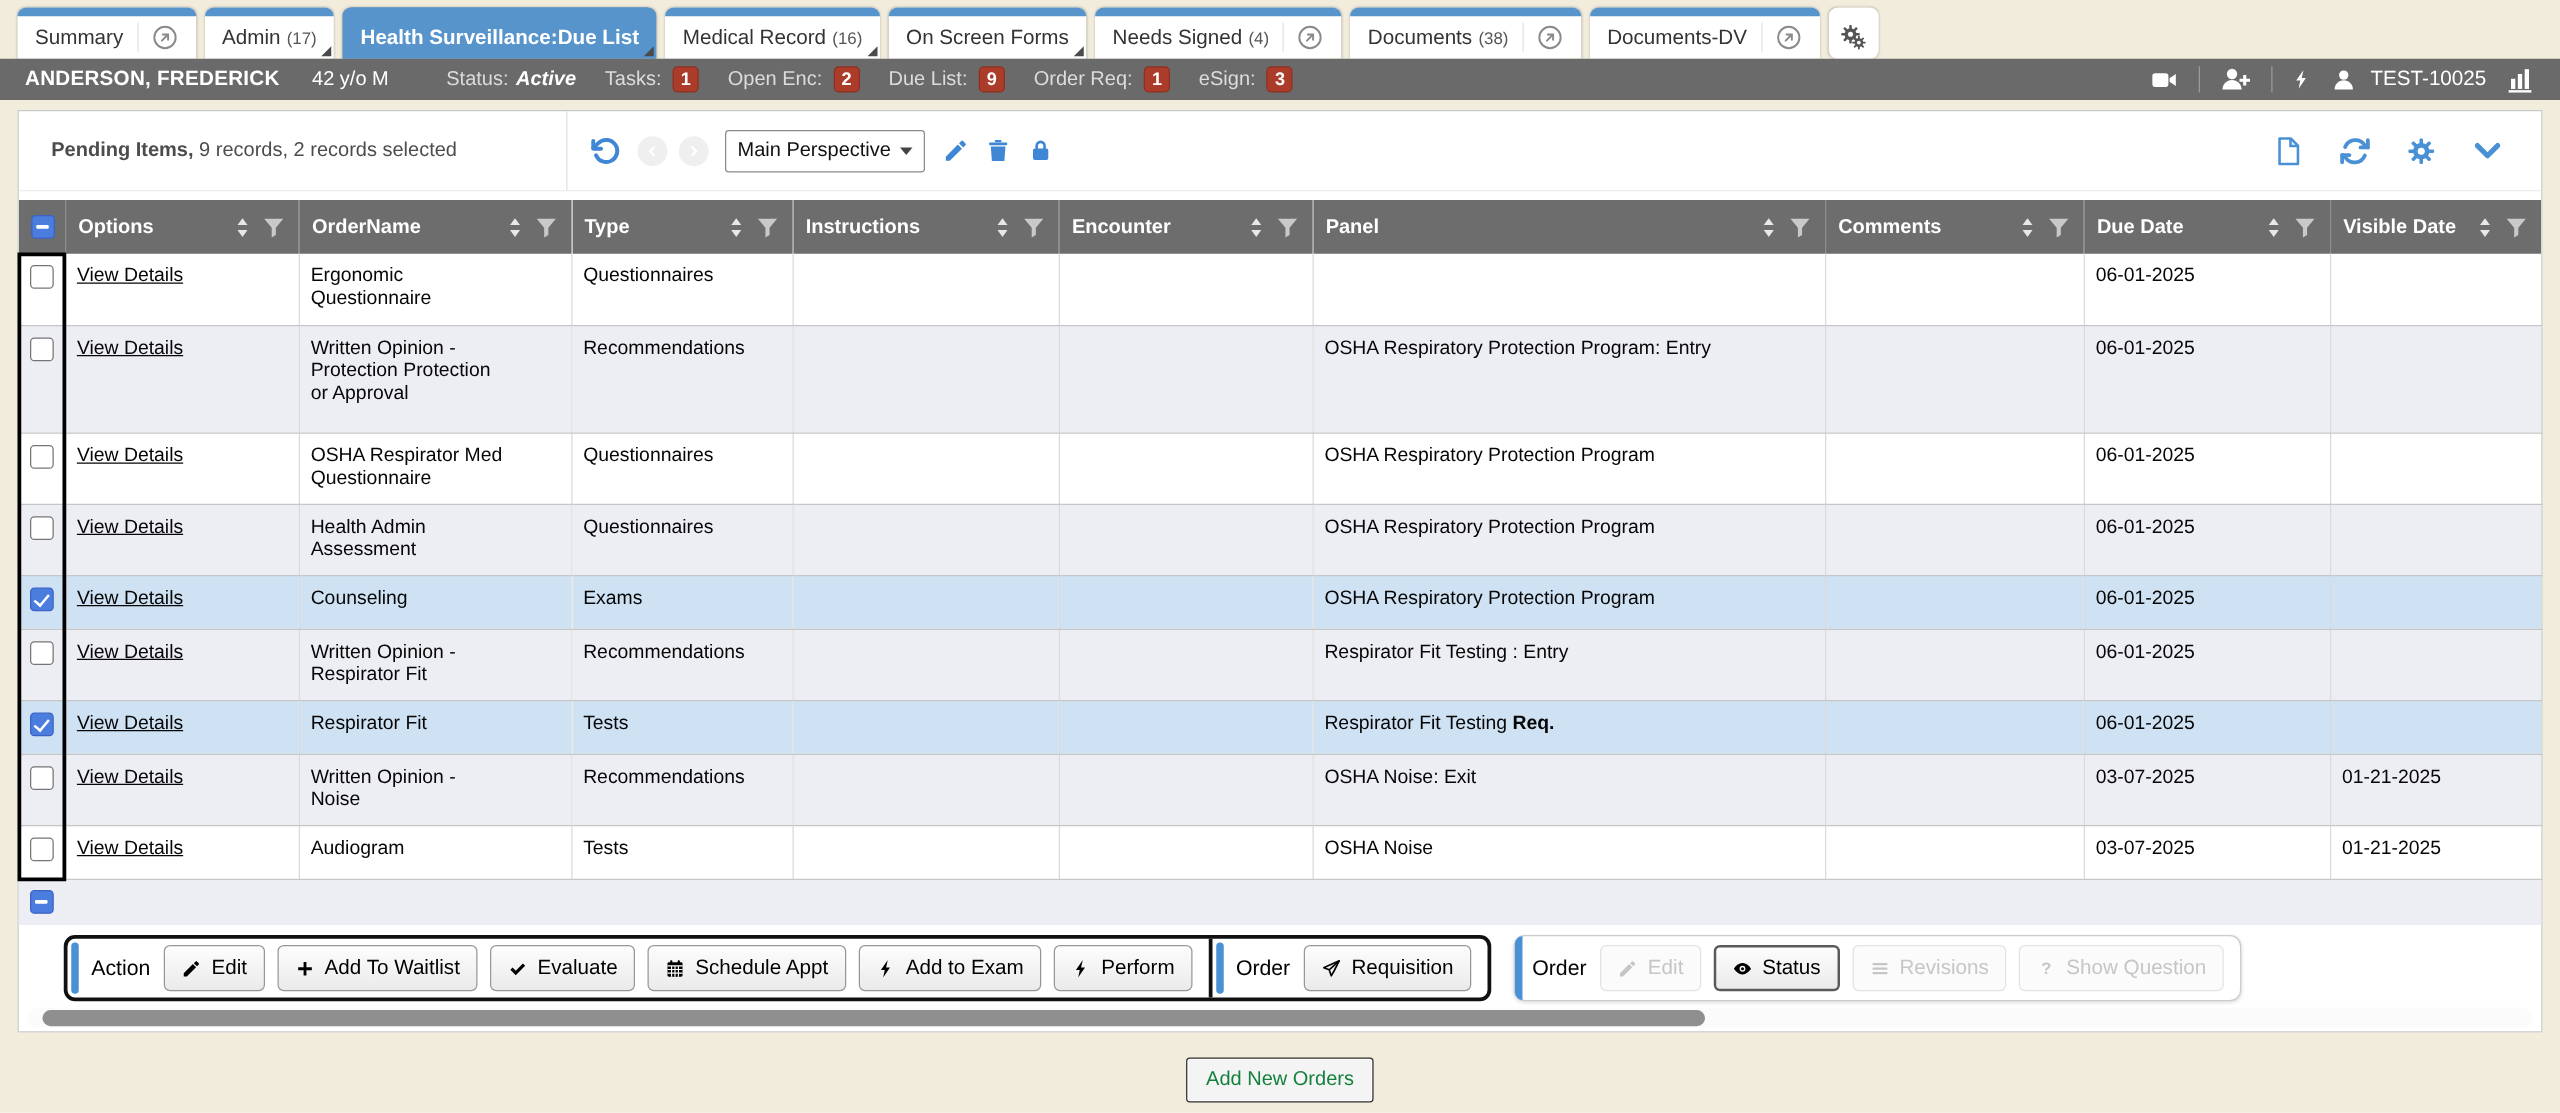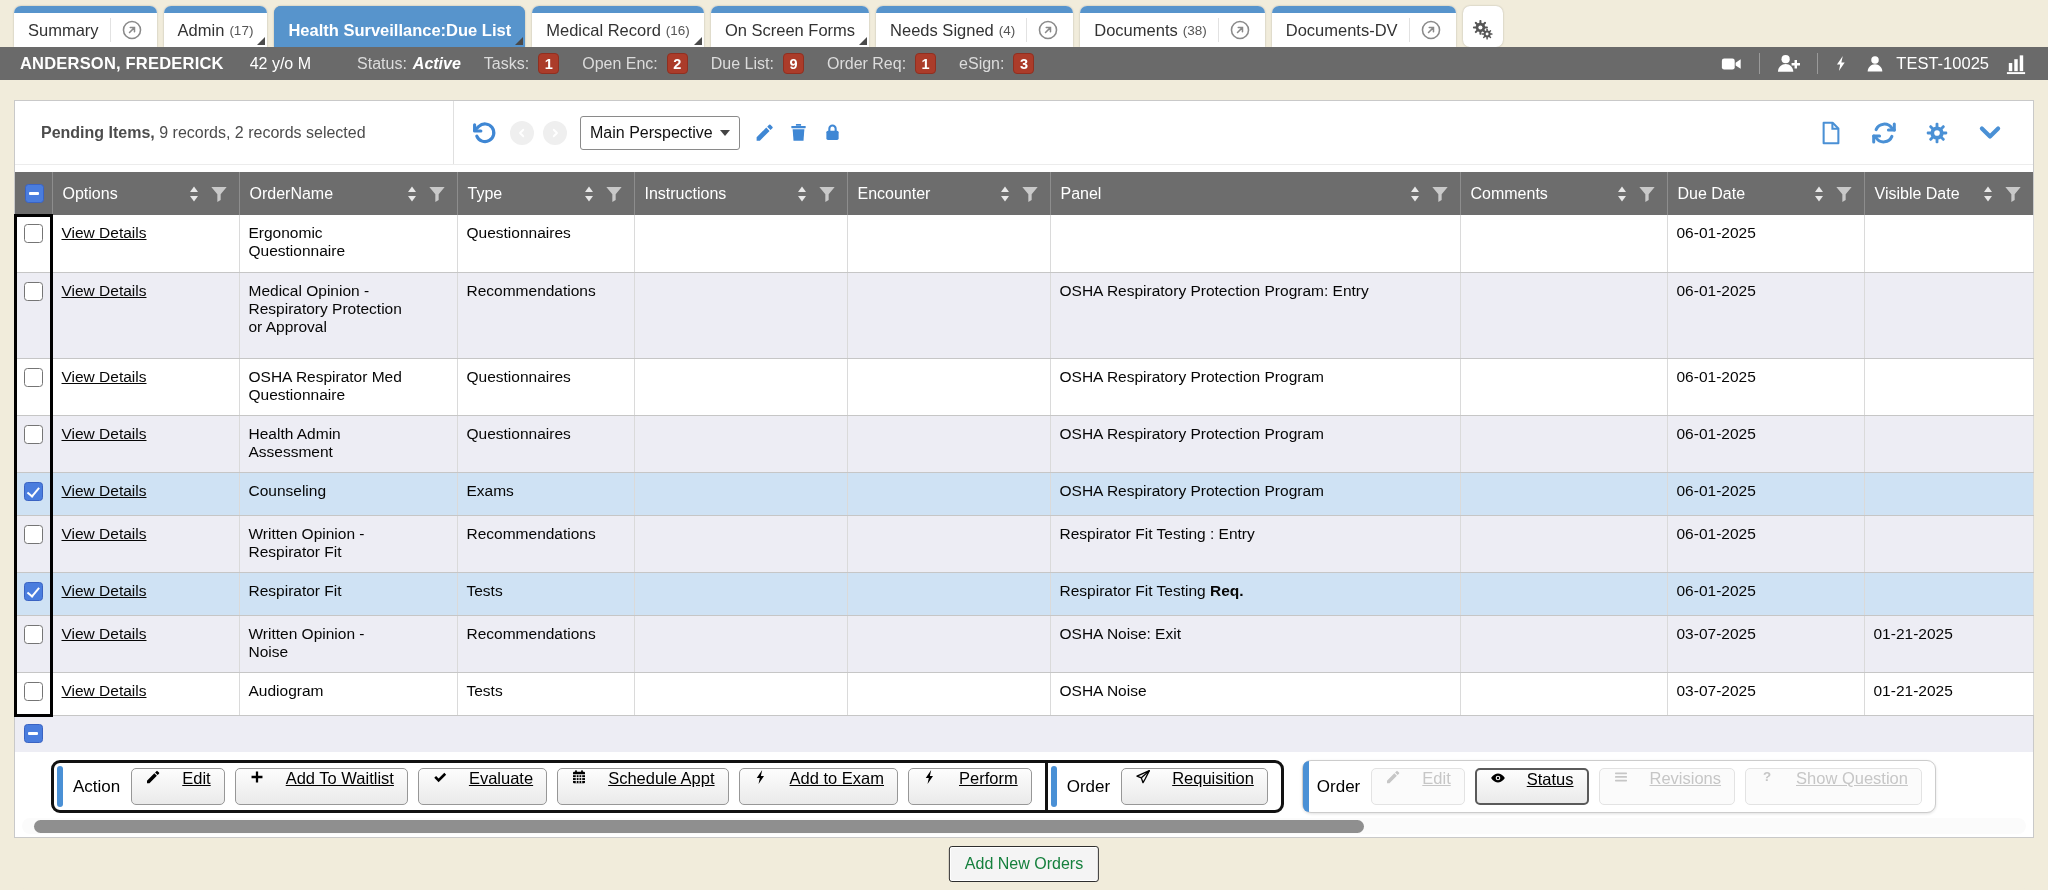--- a/index.html
+++ b/index.html
@@ -36,21 +36,21 @@
   .counter{margin-left:23px;display:inline-flex;align-items:center;}
   .badge{display:inline-block;min-width:21px;height:21px;line-height:21px;margin-left:9px;
          background:#ab3c2a;border:1px solid #902f20;border-radius:4px;text-align:center;
          font-weight:bold;font-size:14.5px;padding:0 3px;cursor:pointer;}
   .bright{margin-left:auto;display:flex;align-items:center;gap:15px;}
   .bdiv{width:1px;height:21px;background:#9a9a9a;}
   .bicon{display:inline-flex;color:#fff;cursor:pointer;}
   .uid{font-size:16.5px;margin-left:-4px;cursor:pointer;}
 
   
-  .panel{position:absolute;top:100px;left:14px;width:2020px;height:738px;background:#fff;
+  .panel{position:absolute;top:88px;left:14px;width:2020px;height:738px;background:#fff;
          border:1px solid #c9c9c9;}
   .toolbar{height:64px;display:flex;align-items:center;padding:0 26px;border-bottom:1px solid #ececec;}
   .ttl{font-size:16px;color:#4c4c4c;width:412px;flex:none;}
   .ttl b{font-weight:bold;}
   .vdiv{width:1px;align-self:stretch;background:#e0e0e0;margin-right:18px;}
   .iconbtn{display:inline-flex;color:#3f87d4;cursor:pointer;margin-right:13px;}
   .iconbtn .ic{width:21px;height:21px;}
   .iconbtn.big .ic{width:25px;height:25px;}
   .pager{width:24px;height:24px;border-radius:50%;background:#efefef;color:#fff;display:inline-flex;
          align-items:center;justify-content:center;margin-right:9px;cursor:pointer;}
@@ -59,21 +59,21 @@
          align-items:center;justify-content:space-between;padding:0 9px;font-size:16px;color:#111;
          margin:0 14px 0 4px;cursor:pointer;background:#fff;}
   .caret{width:0;height:0;border-left:5px solid transparent;border-right:5px solid transparent;
          border-top:6px solid #444;}
   .tright{margin-left:auto;display:flex;align-items:center;gap:27px;padding-right:4px;color:#4a90d5;}
   .tright .iconbtn{margin:0;color:#4a90d5;}
   .tright .iconbtn .ic{width:26px;height:26px;}
 
   
   .tbl{margin-top:7px;width:2018px;border-collapse:collapse;table-layout:fixed;}
-  .tbl th{background:#6d6d6d;color:#fff;font-weight:normal;font-size:16px;text-align:left;
+  .tbl th{background:#6d6d6d;color:#fff;font-weight:bold;font-size:16px;text-align:left;
           height:43px;padding:0 10px;border-right:1px solid #8d8d8d;overflow:hidden;}
   .tbl th:last-child{border-right:none;}
   .thw{display:flex;align-items:center;justify-content:space-between;}
   .thics{display:inline-flex;align-items:center;gap:5px;flex:none;}
   .sorti{width:14px;height:17px;color:#e8e8e8;display:inline-flex;}
   .funi{width:16px;height:16px;color:#c9c9c9;display:inline-flex;}
   .tbl td{vertical-align:top;padding:9px 9px;font-size:15.5px;line-height:1.17;color:#060606;
           border-right:1px solid #dadada;border-bottom:1px solid #c6c6c6;overflow:hidden;}
   .tbl tr.alt td{background:#ededf4;}
   .tbl tr.sel td{background:#cfe2f4;}
@@ -95,23 +95,23 @@
 
   
   .actionbar{margin-top:7px;height:56px;display:flex;align-items:center;padding-left:36px;
              white-space:nowrap;}
   .bbox{display:inline-flex;align-items:center;height:53px;border:3px solid #111;border-radius:9px;
         background:#fff;}
   .accent{width:6px;align-self:stretch;background:#4a90d5;border-radius:4px;margin:3px 2px 3px 3px;flex:none;}
   .gl{font-size:17px;color:#000;margin:0 11px 0 8px;}
   .btns{display:inline-flex;align-items:center;gap:10px;padding-right:13px;}
   .secdiv{width:3px;align-self:stretch;background:#111;flex:none;}
-  .abtn{display:inline-flex;align-items:flex-start;gap:21px;height:37px;padding:0 13px;
+  .abtn{display:inline-flex;align-items:center;gap:8px;height:37px;padding:0 13px;
         border:1px solid #979797;border-radius:5px;background:linear-gradient(#fdfdfd,#eaeaea);
-        font-family:inherit;font-size:16.5px;color:#000;cursor:pointer;text-decoration:underline;}
+        font-family:inherit;font-size:16.5px;color:#000;cursor:pointer;}
   .abtn .ic{width:16px;height:16px;color:#000;flex:none;}
   .abtn.strong{border:2px solid #5a5a5a;}
   .abtn.dis{color:#c6c6c6;border-color:#e3e3e3;background:#fbfbfb;cursor:default;}
   .abtn.dis .ic{color:#c6c6c6;}
   .bbox2{display:inline-flex;align-items:center;height:53px;border:1px solid #ccc;border-radius:9px;
         background:#fff;margin-left:18px;box-shadow:0 1px 3px rgba(0,0,0,.12);overflow:visible;}
   .accent2{width:6px;align-self:stretch;background:#4a90d5;border-radius:8px 0 0 8px;flex:none;}
 
   
   .hscroll{position:absolute;left:7px;right:7px;bottom:3px;height:16px;background:#fbfbfb;
@@ -568,21 +568,21 @@
             <td></td>
             <td></td>
             <td></td>
             <td>06-01-2025</td>
             <td></td>
           </tr>
           <tr class="alt" style="height: 86px;">
             <td class="cbcell"><span class="cb"></span></td>
             <td><a class="vd">View Details</a></td>
             <td>
-              <div class="onw">Medical Opinion - Respiratory Protection or Approval</div>
+              <div class="onw">Written Opinion - Protection Protection or Approval</div>
             </td>
             <td>Recommendations</td>
             <td></td>
             <td></td>
             <td>OSHA Respiratory Protection Program: Entry</td>
             <td></td>
             <td>06-01-2025</td>
             <td></td>
           </tr>
           <tr class="" style="height: 57px;">

